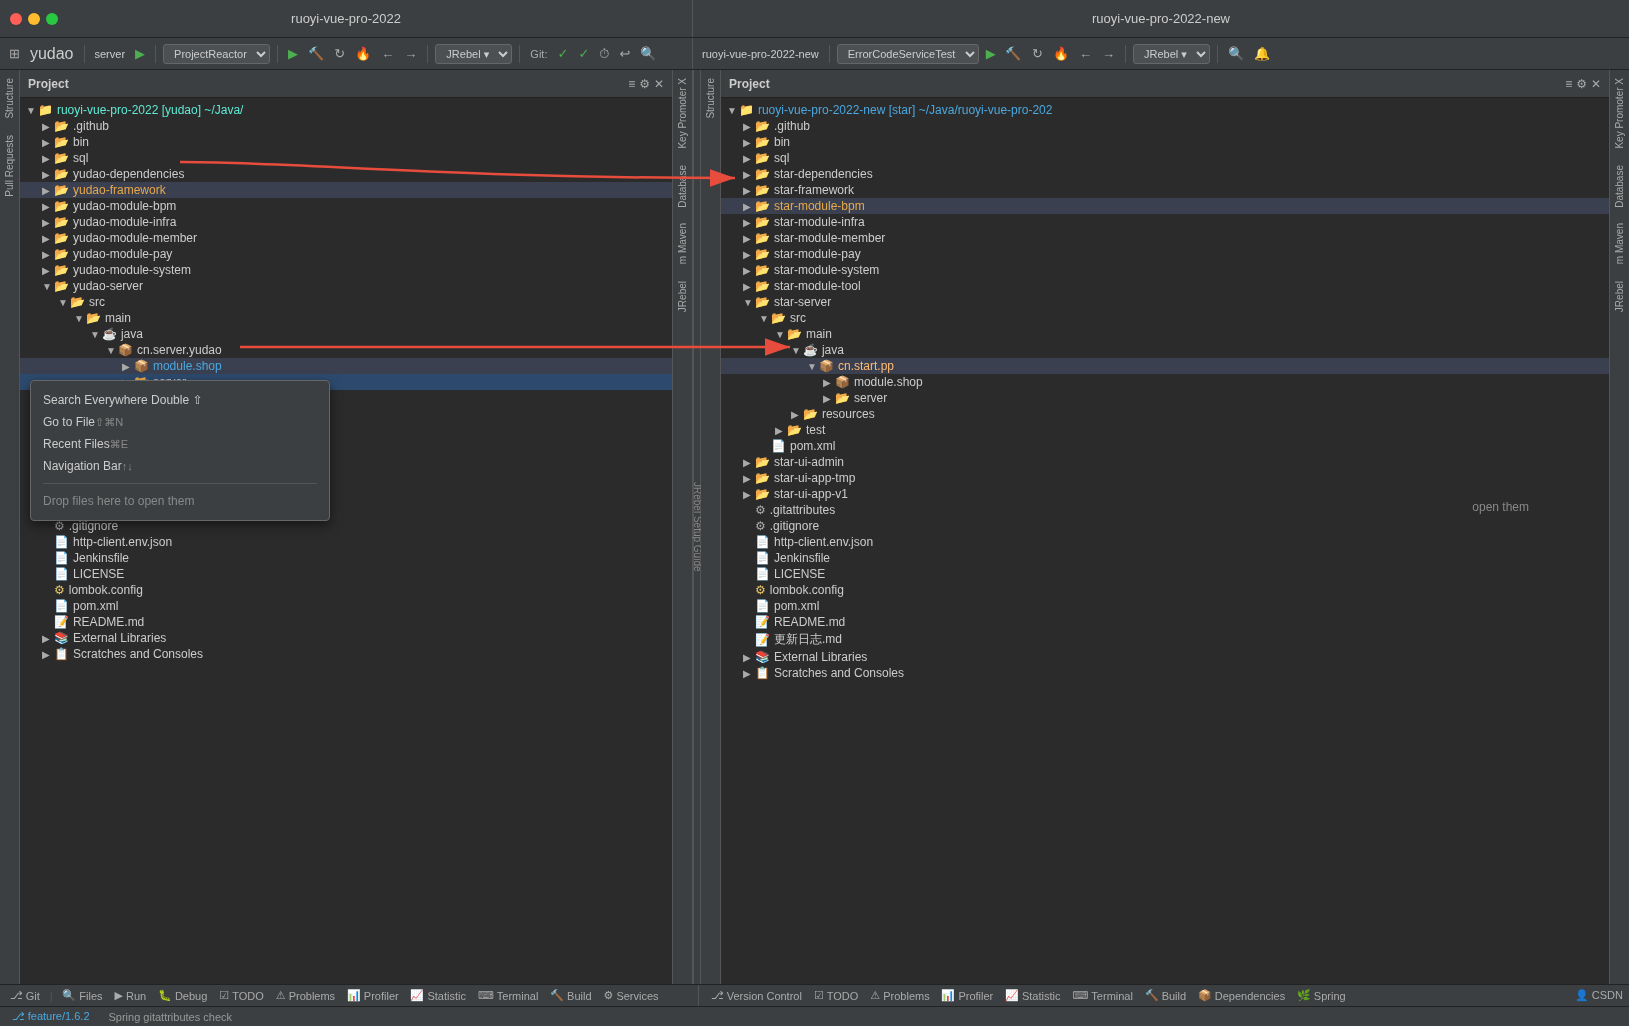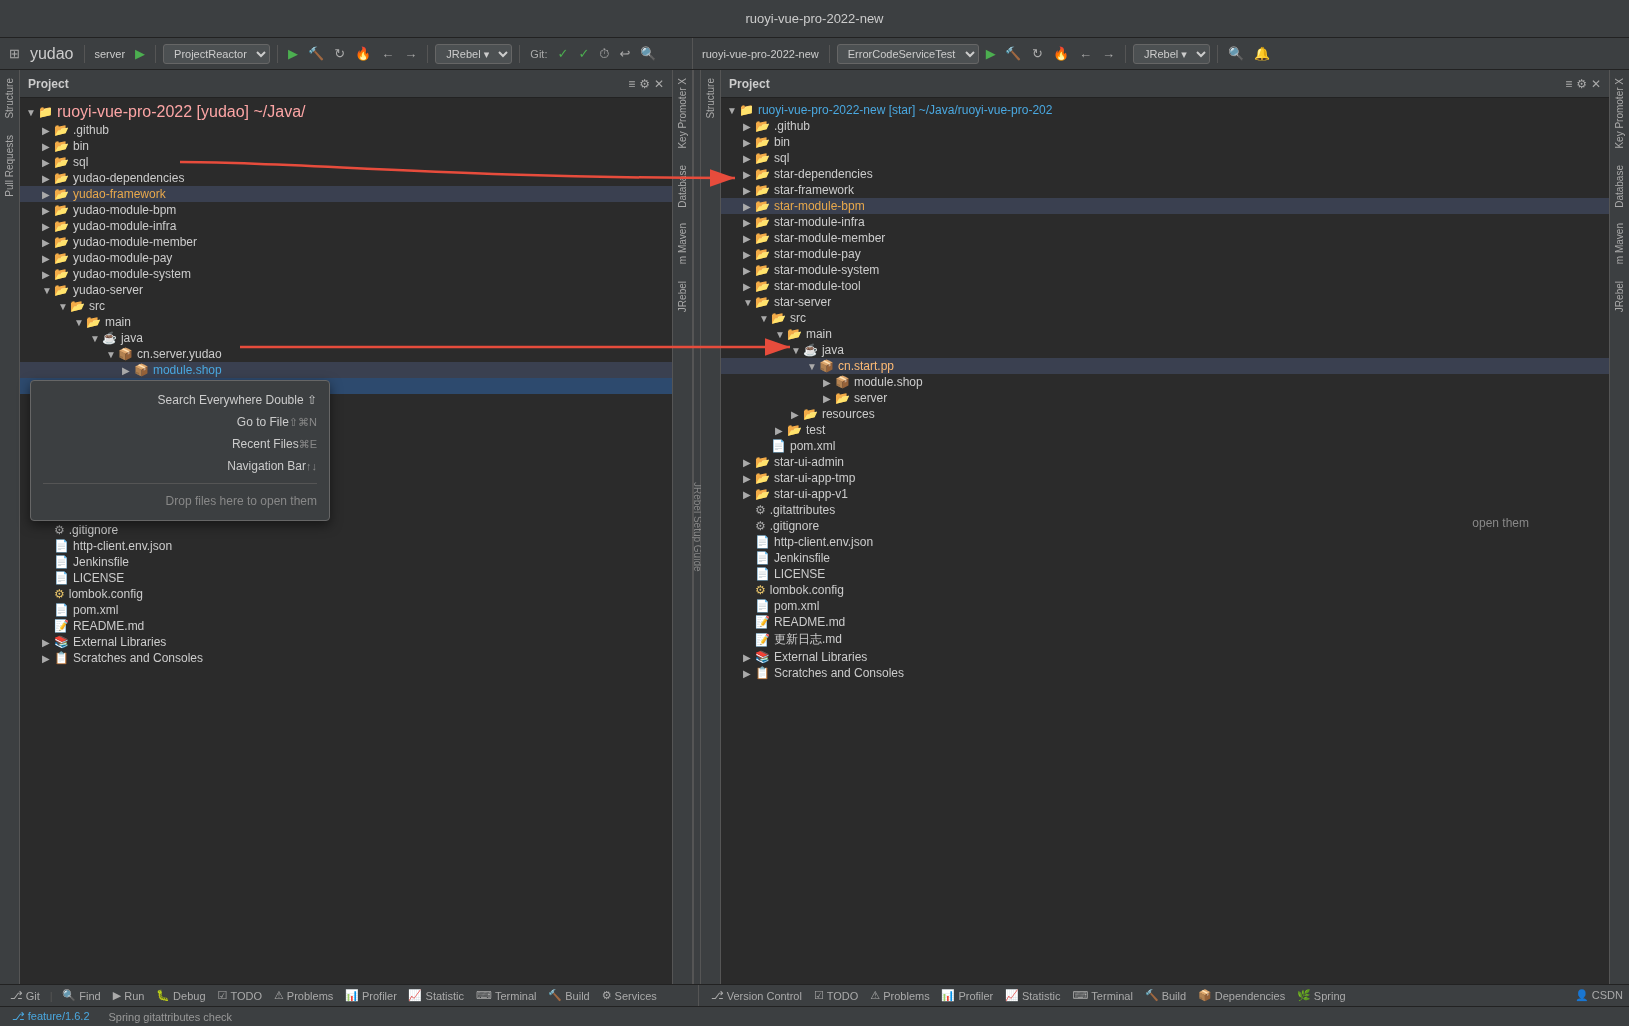--- a/index.html
+++ b/index.html
@@ -236,21 +236,21 @@
       width: 300px;
       box-shadow: 0 4px 12px rgba(0,0,0,0.5);
     }
     .search-popup-item {
       padding: 4px 0;
       cursor: pointer;
       color: #ccc;
       font-size: 12px;
       display: flex;
       align-items: center;
-      justify-content: flex-end;
+      justify-content: flex-start;
     }
     .shortcut-key {
       color: #888;
       font-size: 11px;
     }
 
     
     .status-bar {
       height: 22px;
       background: #3c3f41;
@@ -337,20 +337,28 @@
       width: 1629px;
       height: 1026px;
       pointer-events: none;
       z-index: 999;
     }
   </style>
 </head>
 <body>
 
 <div class="title-bar-container">
+  <div class="title-bar-left">
+    <div class="window-controls">
+      <span class="win-btn win-close"></span>
+      <span class="win-btn win-min"></span>
+      <span class="win-btn win-max"></span>
+    </div>
+    <span class="title-text">ruoyi-vue-pro-2022</span>
+  </div>
   <div class="title-bar-right">
     <span class="title-text">ruoyi-vue-pro-2022-new</span>
   </div>
 </div>
 
 <div class="toolbar-container">
   <div class="toolbar-left">
     <span class="toolbar-icon">⊞</span>
     <span class="toolbar-icon" style="font-size:16px; color:#ccc;">yudao</span>
     <div class="toolbar-separator"></div>
@@ -423,21 +431,21 @@
           <span style="cursor:pointer; color:#aaa;">≡</span>
           <span style="cursor:pointer; color:#aaa;">⚙</span>
           <span style="cursor:pointer; color:#aaa;">✕</span>
         </div>
       </div>
       <div class="file-tree">
 
         <div class="tree-item">
           <span class="tree-arrow">▼</span>
           <span class="tree-icon folder-icon">📁</span>
-          <span style="color:#fca5a5; font-size:16px;">ruoyi-vue-pro-2022 [yudao] ~/Java/</span>
+          <span style="color:#5eead4; font-size:12px;">ruoyi-vue-pro-2022 [yudao] ~/Java/</span>
         </div>
 
         <div class="tree-item">
           <span class="tree-indent"></span>
             <span class="tree-arrow">▶</span>
           <span class="tree-icon folder-icon">📂</span>
           <span>.github</span>
         </div>
 
         <div class="tree-item">
@@ -1021,36 +1029,36 @@
 
         <div class="tree-item">
           <span class="tree-indent"></span>
             <span class="tree-arrow">▶</span>
           <span class="tree-icon" style="color:#aaa;">📋</span>
           <span>Scratches and Consoles</span>
         </div>
       </div>
     </div>
 
-    <div style="position:absolute; right:100px; top:446px; color:#888; font-size:12px;">
+    <div style="position:absolute; right:100px; top:430px; color:#888; font-size:12px;">
       open them
     </div>
   </div>
 </div>
 
 <div class="status-bar">
   <div class="status-left">
     <button class="status-btn">
       <span>⎇</span>
       <span>Git</span>
     </button>
     <span style="color:#555; margin: 0 2px;">|</span>
     <button class="status-btn">
       <span>🔍</span>
-      <span>Find</span>
+      <span>Files</span>
     </button>
     <button class="status-btn">
       <span>▶</span>
       <span>Run</span>
     </button>
     <button class="status-btn">
       <span>🐛</span>
       <span>Debug</span>
     </button>
     <button class="status-btn">

